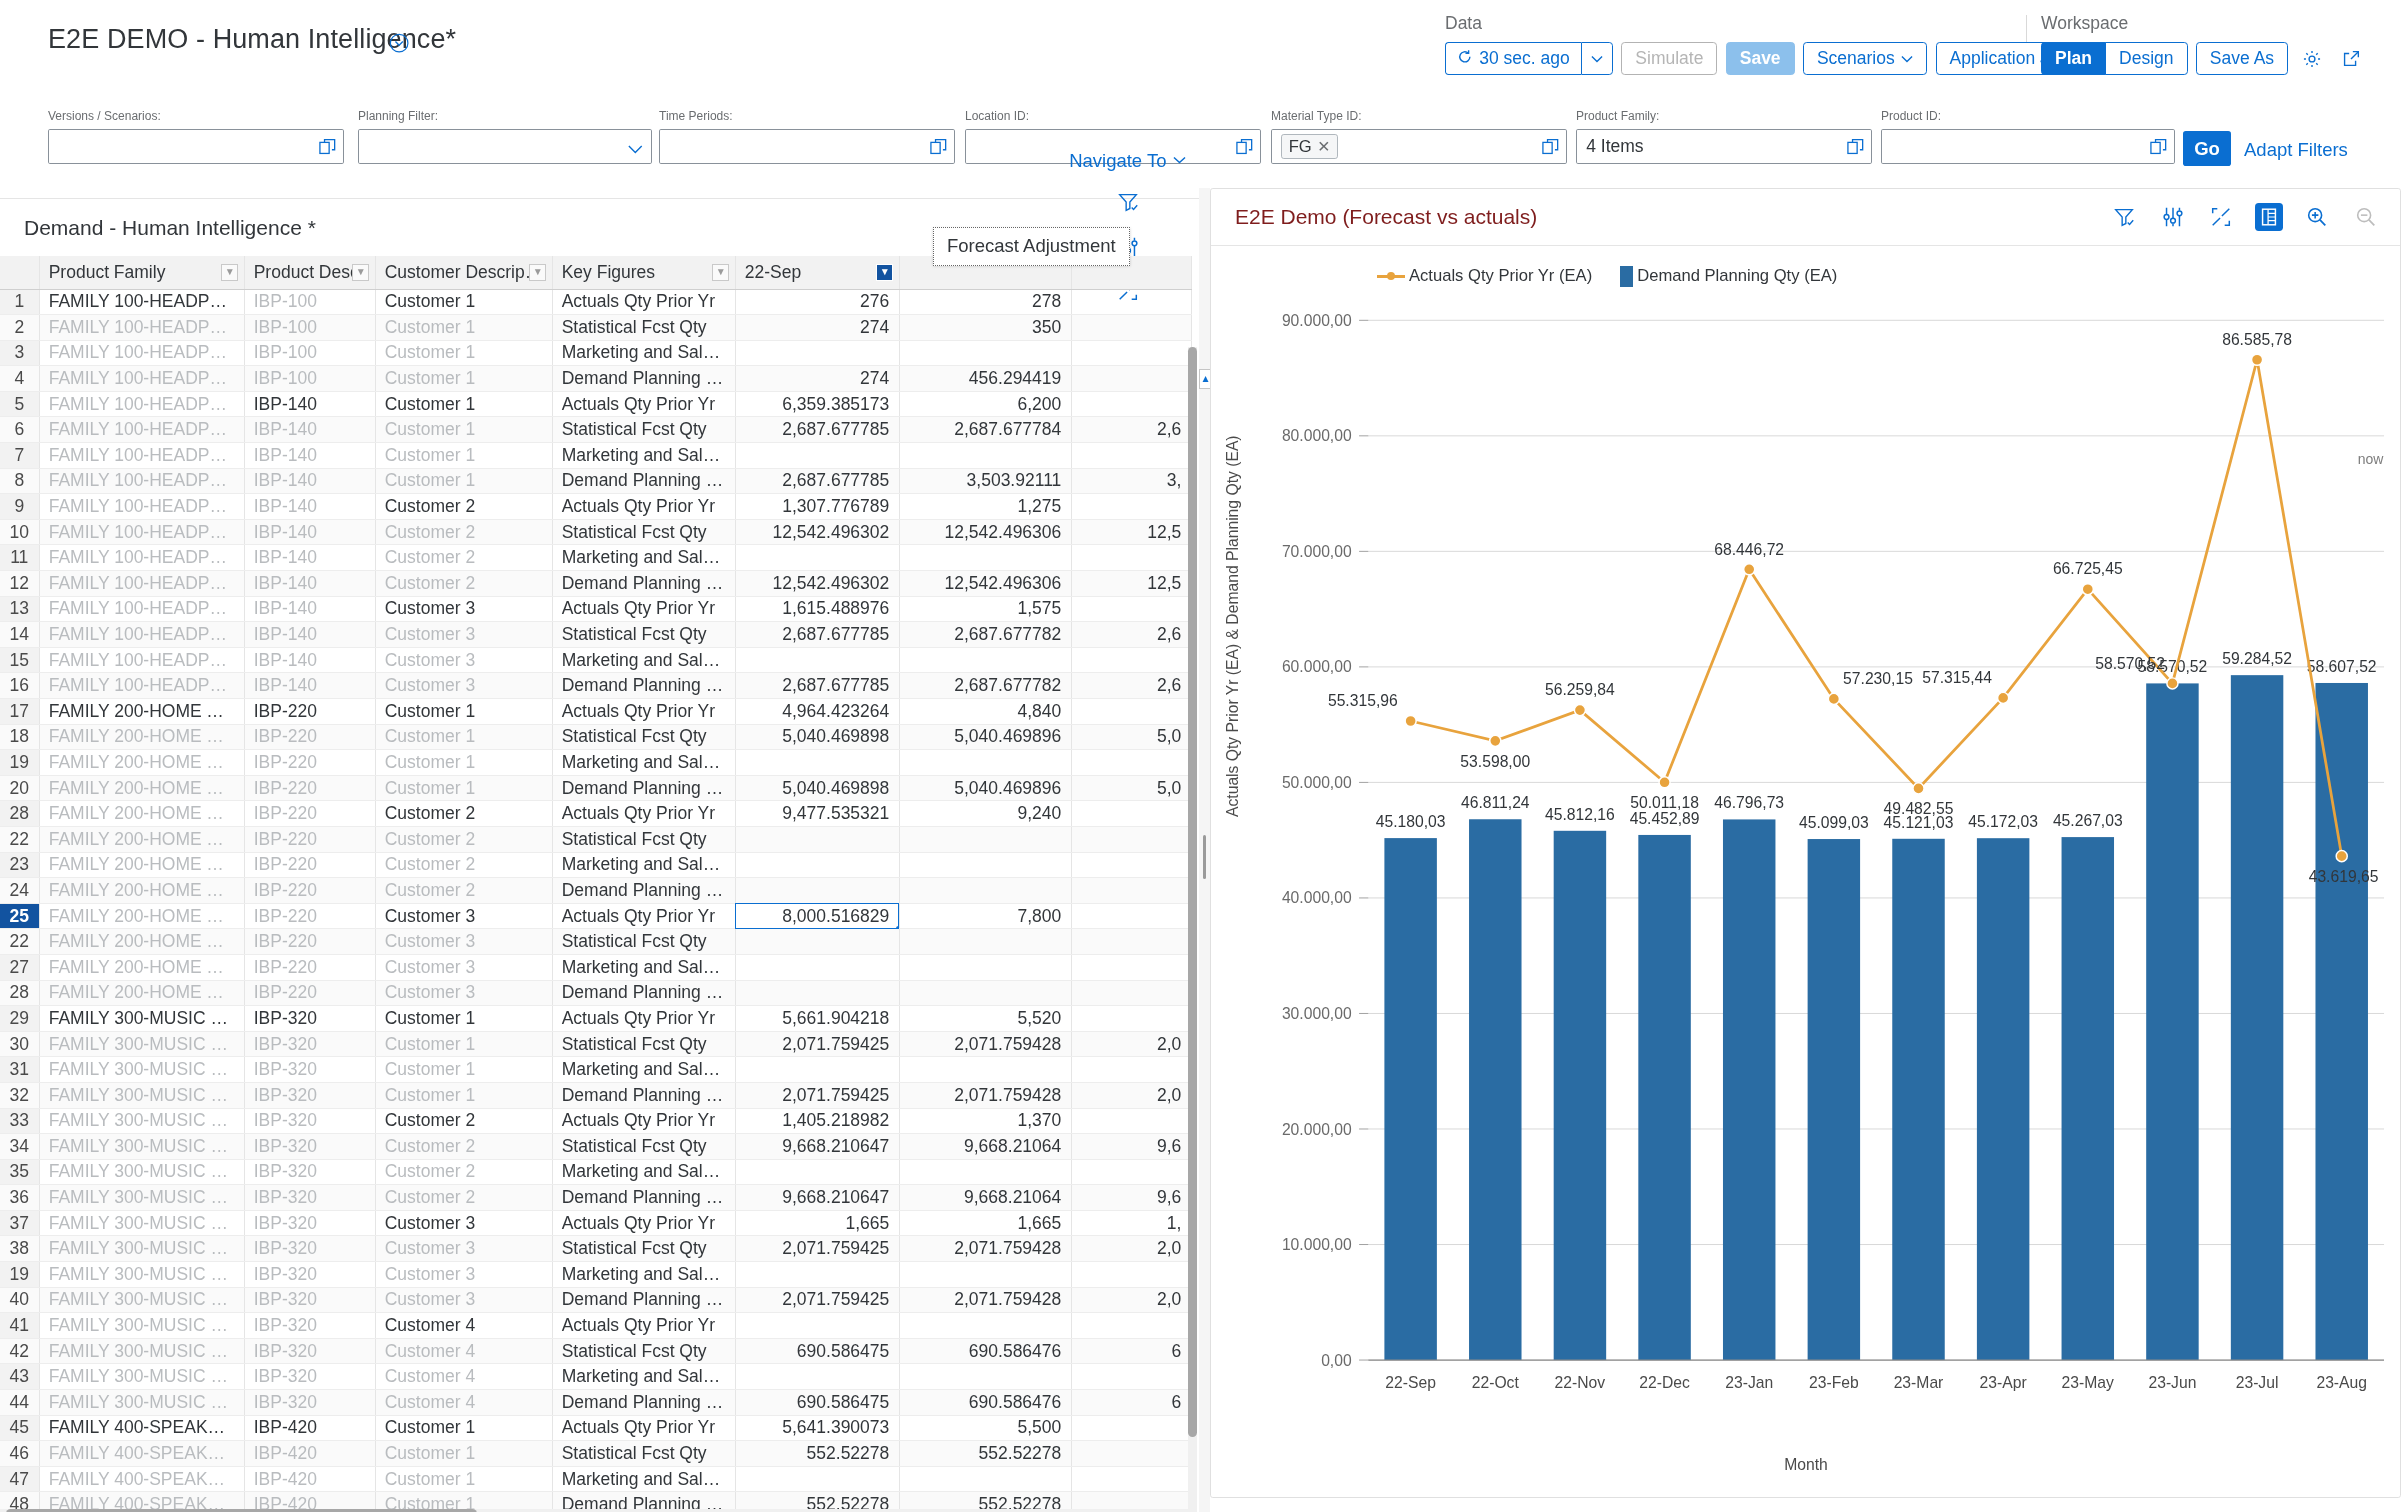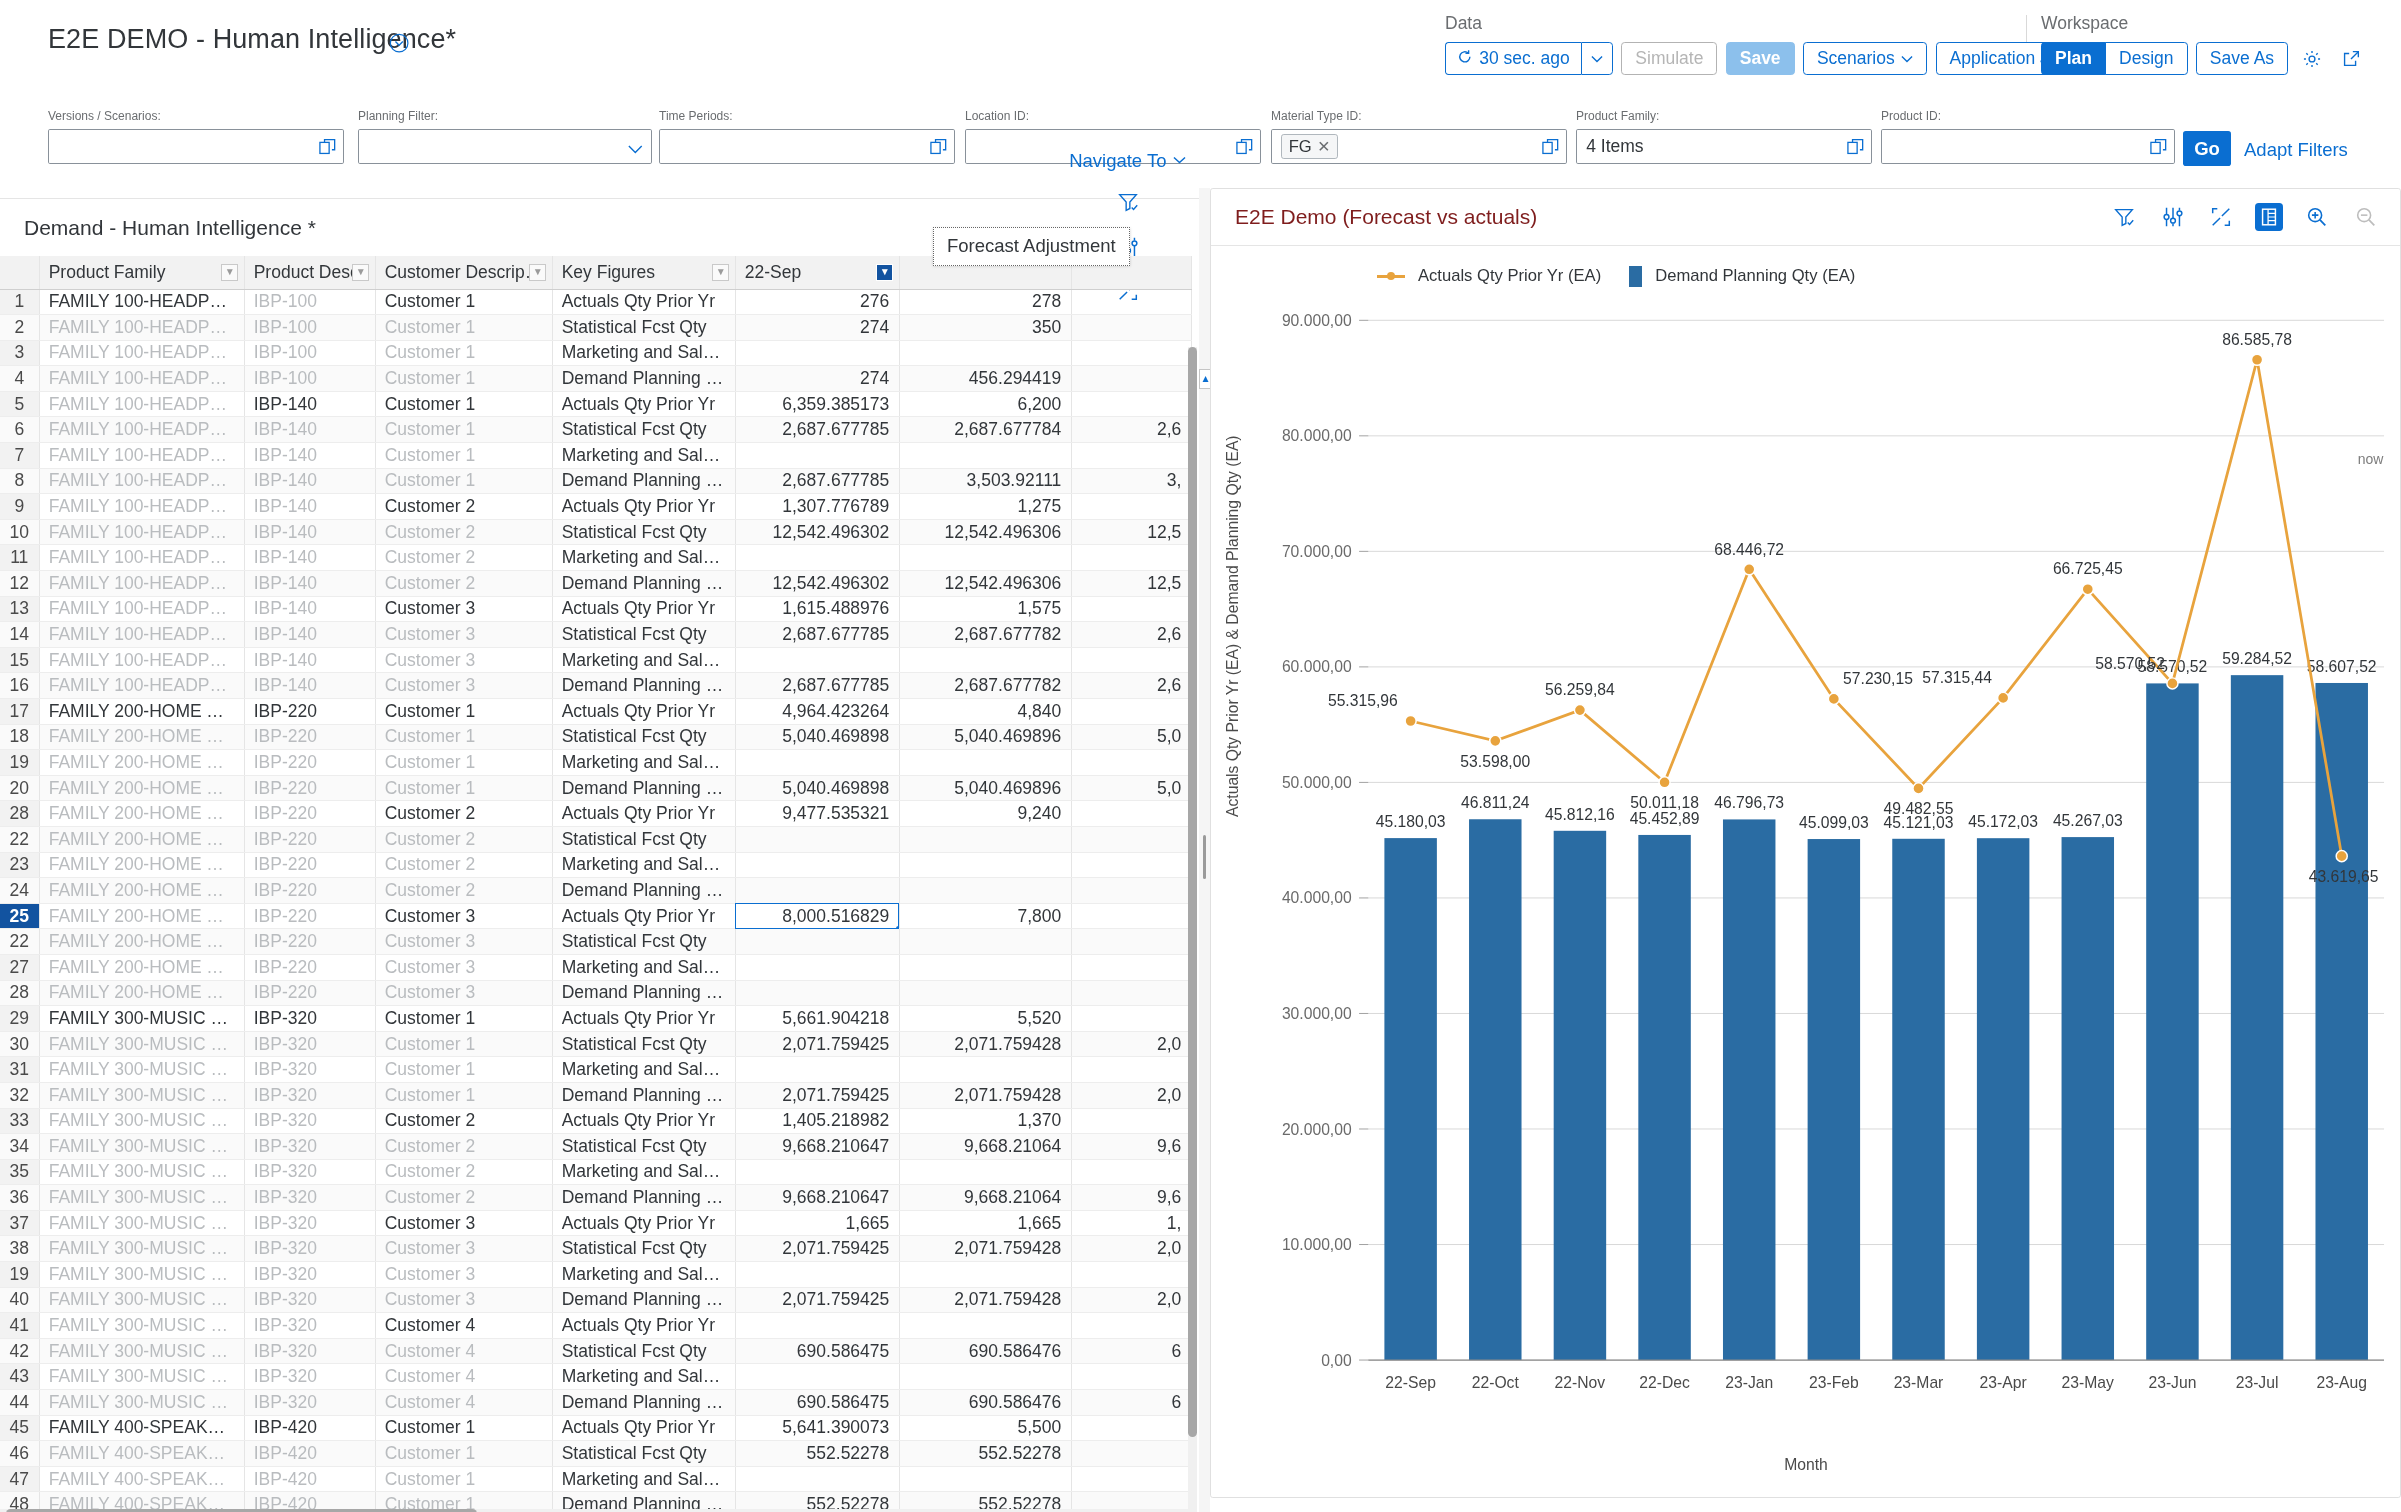--- a/index.html
+++ b/index.html
@@ -197,21 +197,21 @@
     height: 57px; display:flex; align-items:center; padding: 0 20.3px 0 24px;
     border-bottom: 0.9px solid #e5e5e5;
   }
   .chart-title { font-size: 21px; color: #7f1d1d; }
   .chart-icons { margin-left:auto; display:flex; align-items:center; gap: 20.3px; }
   .ic { width: 28px; height: 28px; color:#0a6ed1; cursor:pointer; display:flex; align-items:center; justify-content:center;}
   .ic.boxed { background:#0a6ed1; color:#fff; border-radius:3.7px; }
   .ic.dis { color:#bdbdbd; }
 
   .legend { display:flex; align-items:center; gap: 28px; padding: 20.3px 0 0 166px; }
-  .legend-item { display:flex; align-items:center; gap: 13px; font-size: 16.6px; color:#32363a; }
+  .legend-item { display:flex; align-items:center; gap: 4px; font-size: 16.6px; color:#32363a; }
   .lg-line { width: 28px; height: 2.8px; background:#e8a33d; position: relative; }
   .lg-line:after { content:''; position:absolute; left:10.2px; top:-3.2px; width:8.3px;height:8.3px;border-radius:50%;background:#e8a33d; }
   .lg-bar { width: 13px; height: 20.3px; background:#2a6ca3; }
   .now-lbl { position:absolute; right: 16.6px; top: 262px; font-size: 14px; color:#7d7d7d; }
 
   .plot { position: absolute; left: 0; top: 111px; width: 1190px; height: 1197px; }
   .ylabel {
     position:absolute; left: 13px; top: 517px;
     transform: rotate(-90deg); transform-origin: left top;
     font-size: 15.7px; color:#4a4a4a; white-space: nowrap;

